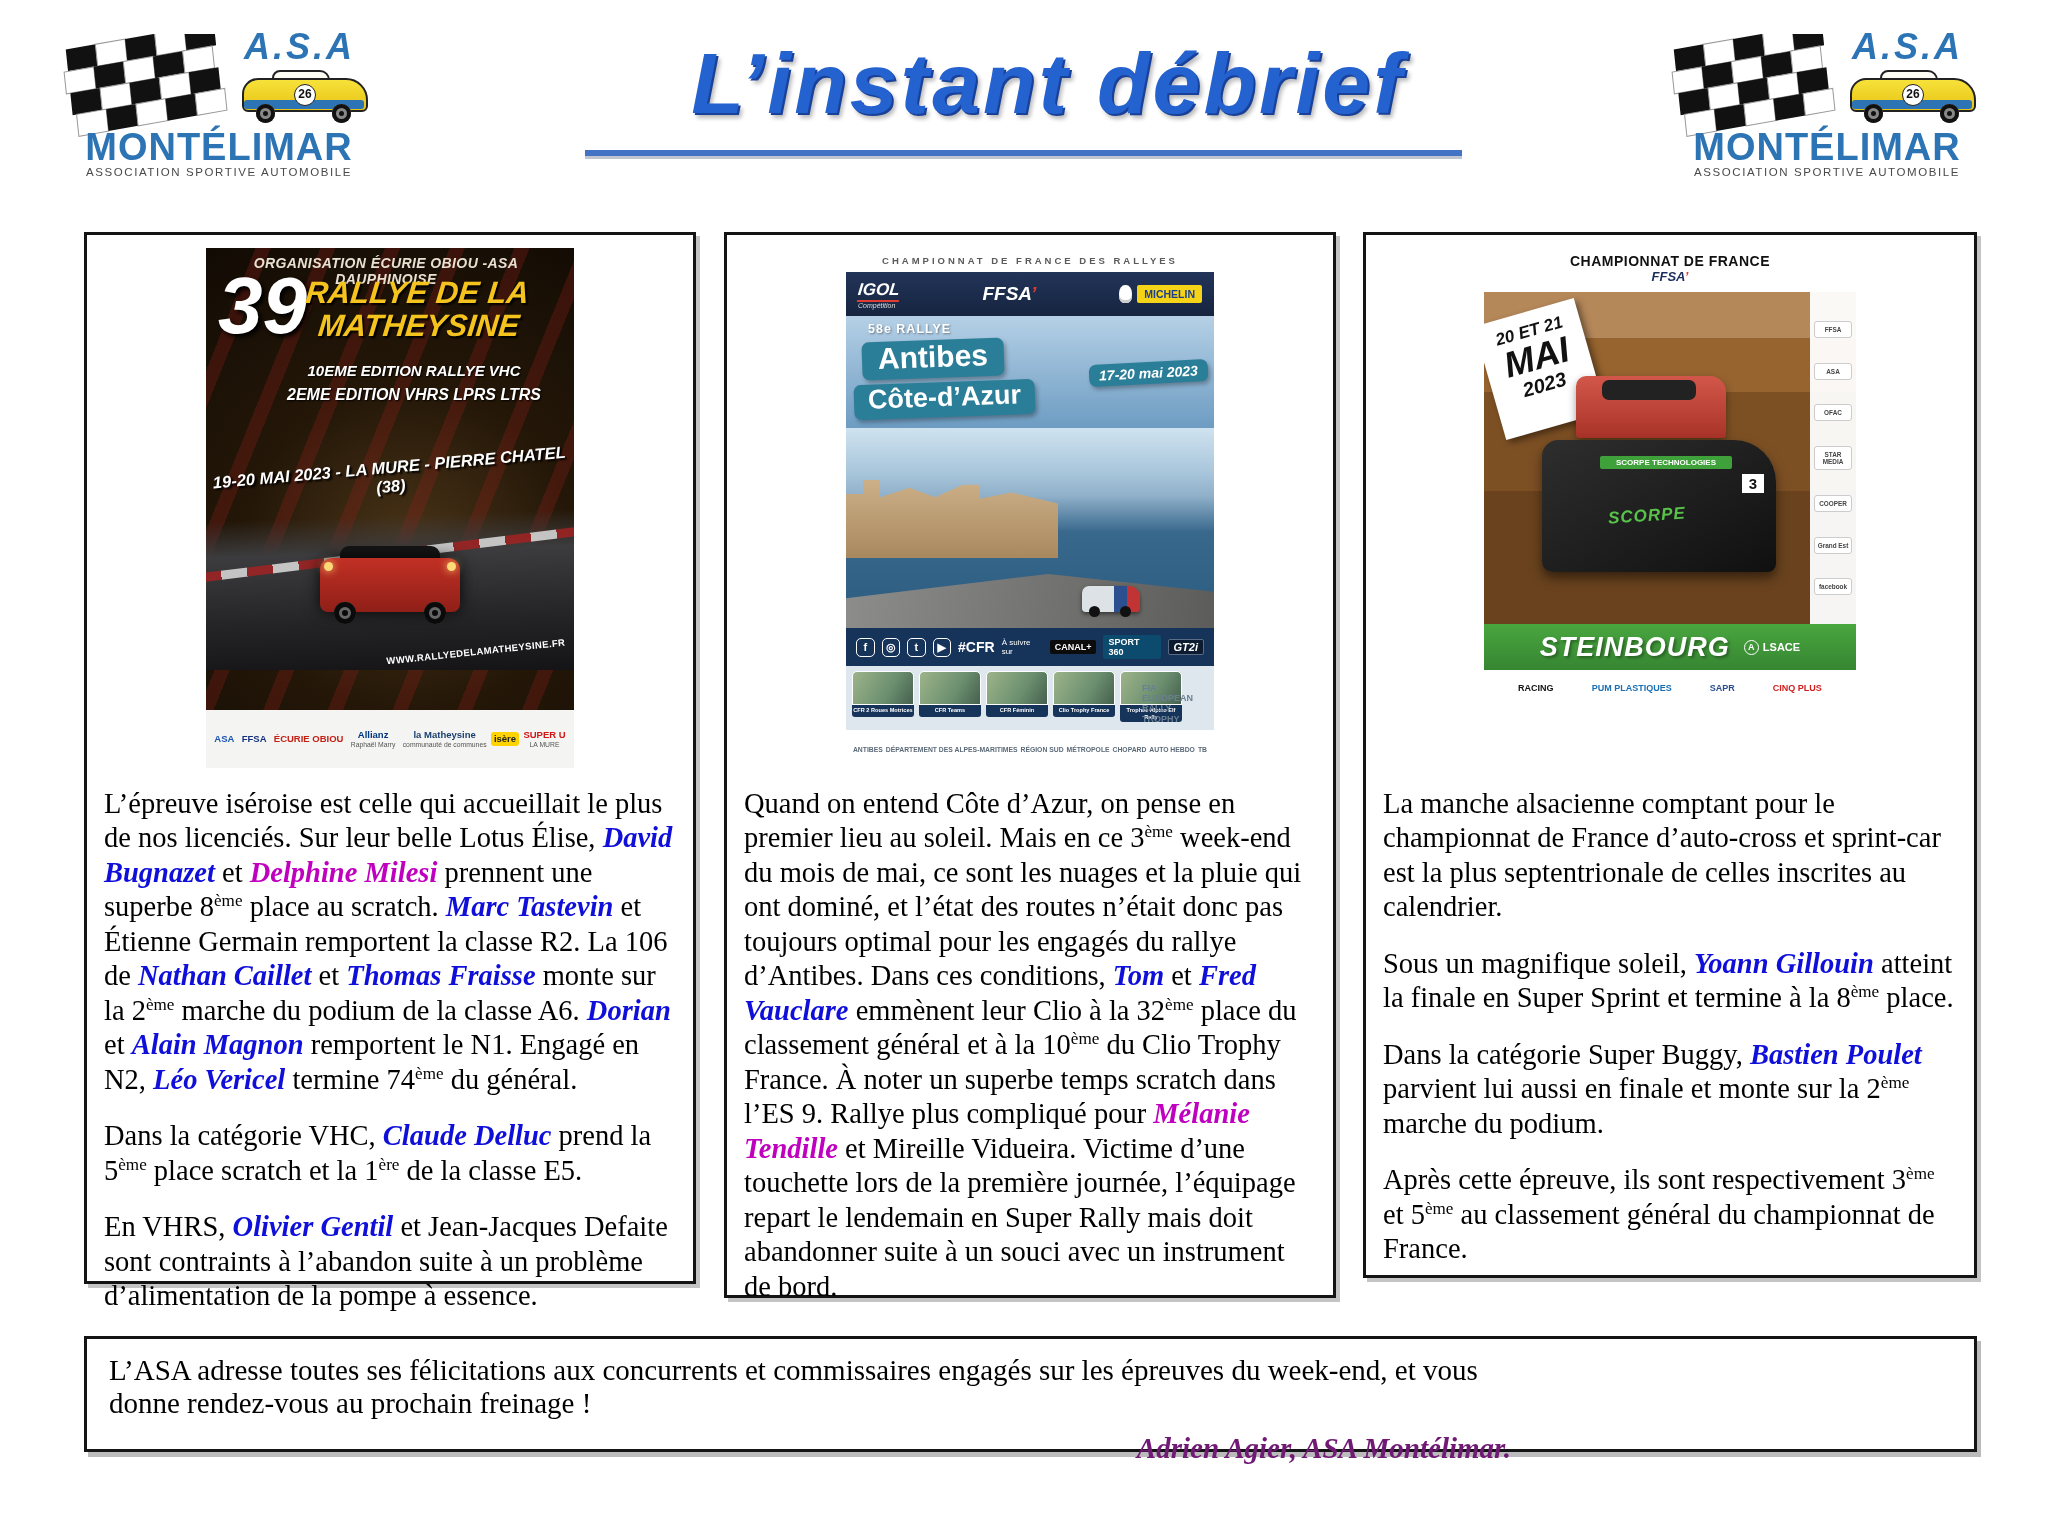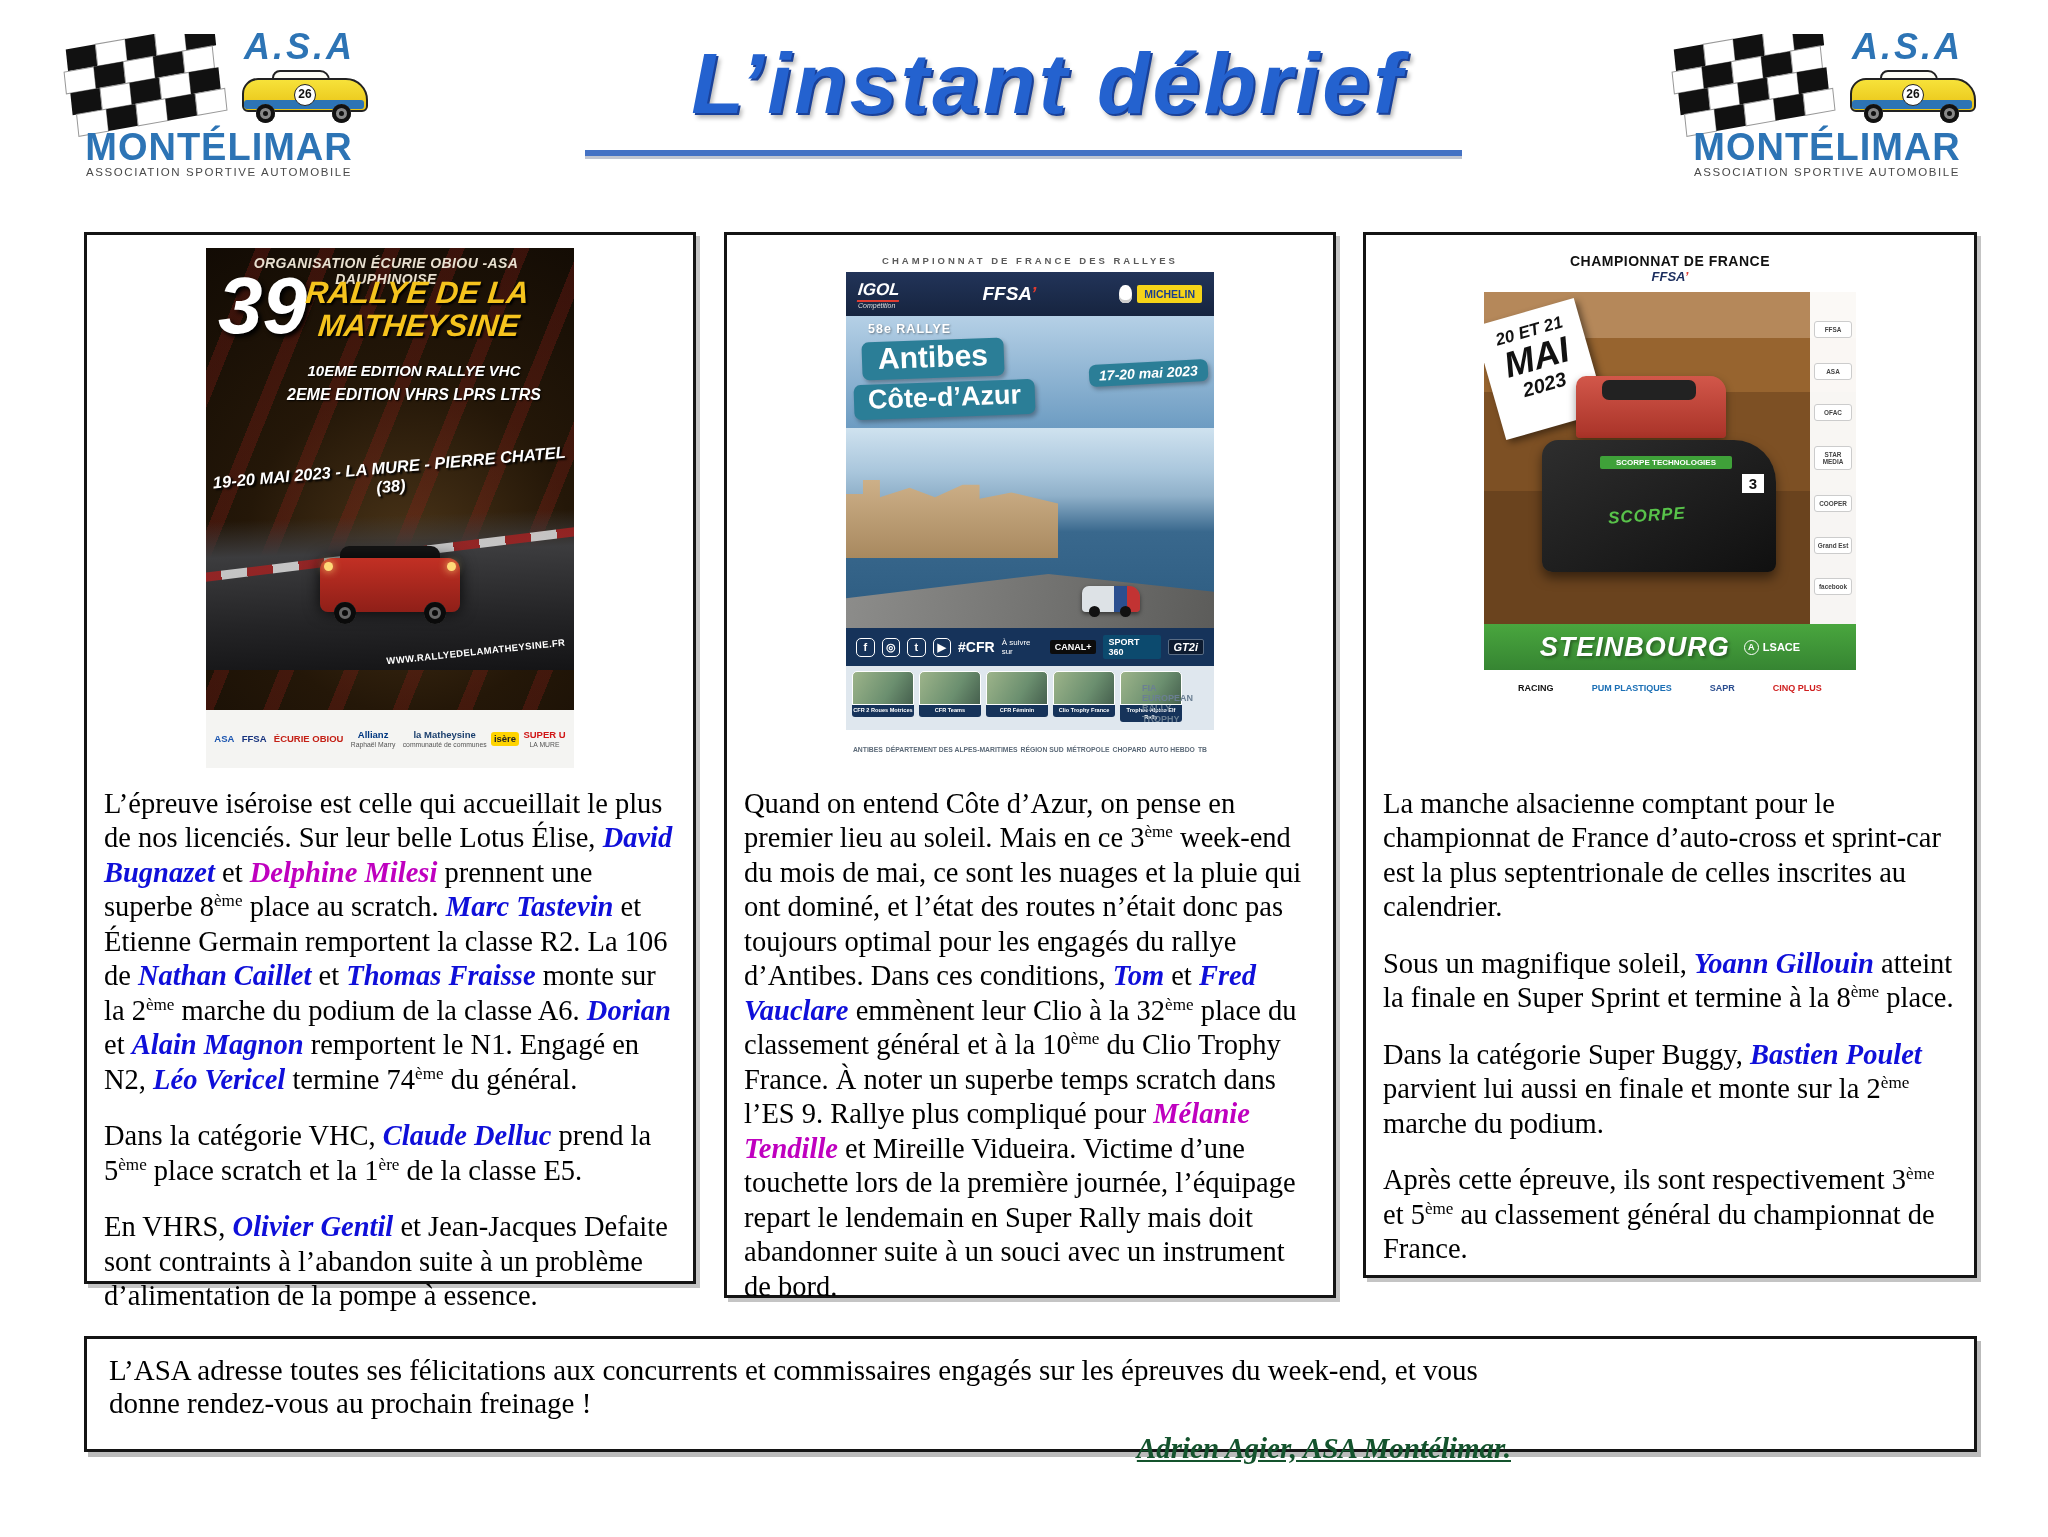--- a/index.html
+++ b/index.html
@@ -138,21 +138,21 @@
   .loc-name{font:italic 900 27px "Liberation Sans",sans-serif;letter-spacing:1px;text-shadow:2px 2px 3px rgba(0,0,0,.35);}
   .loc-region{font:800 11px "Liberation Sans",sans-serif;display:flex;align-items:center;gap:4px;}
   .circleA{width:15px;height:15px;border:1.8px solid #fff;border-radius:50%;display:inline-flex;align-items:center;justify-content:center;font:800 9px "Liberation Sans",sans-serif;}
   .p3-partners{height:36px;background:#fff;display:flex;align-items:center;justify-content:space-evenly;font:700 9px "Liberation Sans",sans-serif;color:#333;}
   .sp3{text-align:center;padding:2px 4px;}
 
   
   .footer-box{position:absolute;left:84px;top:1336px;width:1893px;height:116px;border:3px solid var(--ink);background:#fff;box-shadow:4px 5px 0 rgba(120,120,120,.5);}
   .footer-inner{margin:15px 0 0 22px;width:1402px;}
   .footer-msg{font-size:29px;}
-  .footer-sig{text-align:right;margin-top:12px;font:italic 700 29px "Liberation Serif",serif;color:#14532d;text-decoration:underline;}
+  .footer-sig{text-align:right;margin-top:12px;font:italic 700 29px "Liberation Serif",serif;color:#701a75;}
 </style>
 </head>
 <body>
 
 <div class="logo left">
   <svg class="flag" viewBox="0 0 172 104">
     <g transform="rotate(-6 86 52) skewY(-4)">
       <rect x="10" y="8" width="30" height="22" fill="#111"></rect>
         <rect x="40" y="8" width="30" height="22" fill="#fff" stroke="#999"></rect>
         <rect x="70" y="8" width="30" height="22" fill="#111"></rect>

